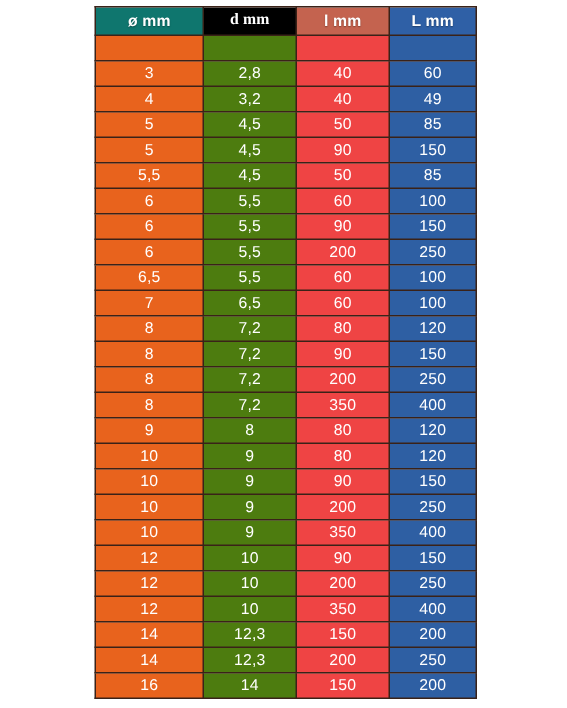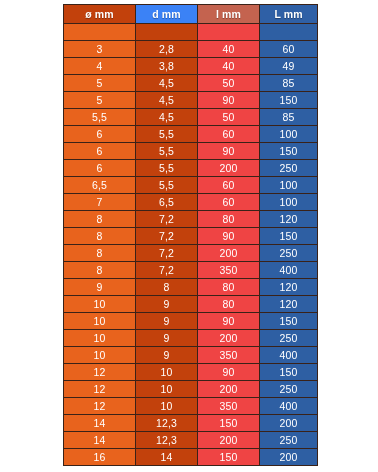--- a/index.html
+++ b/index.html
@@ -45,26 +45,26 @@
   table.spec-table thead th {
     height: 18px;
     line-height: 18px;
     font-size: 10.5px;
     font-weight: bold;
     text-shadow: 0 1px 1px rgba(0,0,0,0.35);
   }
 
   
   .col-d   { background: #e8631d; }
-  .col-dd  { background: #c2410c; }
+  .col-dd  { background: #4d7c0f; }
   .col-l   { background: #ef4444; }
   .col-L   { background: #2e5fa3; border-color: #1c3a66; }
 
-  thead .col-d  { background: #c2410c; margin-left: 29px; }
-  thead .col-dd { background: #3b82f6; }
+  thead .col-d  { background: #0f766e; margin-left: 29px; }
+  thead .col-dd { background: #000000; font-family: Liberation Serif, serif; }
   thead .col-l  { background: #c4634f; }
   thead .col-L  { background: #2f60a6; }
 
   
   tr.spacer-row td { height: 17px; }
 
   
   col.w1 { width: 72px; }
   col.w2 { width: 62px; }
   col.w3 { width: 62px; }
@@ -98,21 +98,21 @@
           <td class="col-L">&nbsp;</td>
         </tr>
         <tr>
           <td class="col-d">3</td>
           <td class="col-dd">2,8</td>
           <td class="col-l">40</td>
           <td class="col-L">60</td>
         </tr>
         <tr>
           <td class="col-d">4</td>
-          <td class="col-dd">3,8</td>
+          <td class="col-dd">3,2</td>
           <td class="col-l">40</td>
           <td class="col-L">49</td>
         </tr>
         <tr>
           <td class="col-d">5</td>
           <td class="col-dd">4,5</td>
           <td class="col-l">50</td>
           <td class="col-L">85</td>
         </tr>
         <tr>

